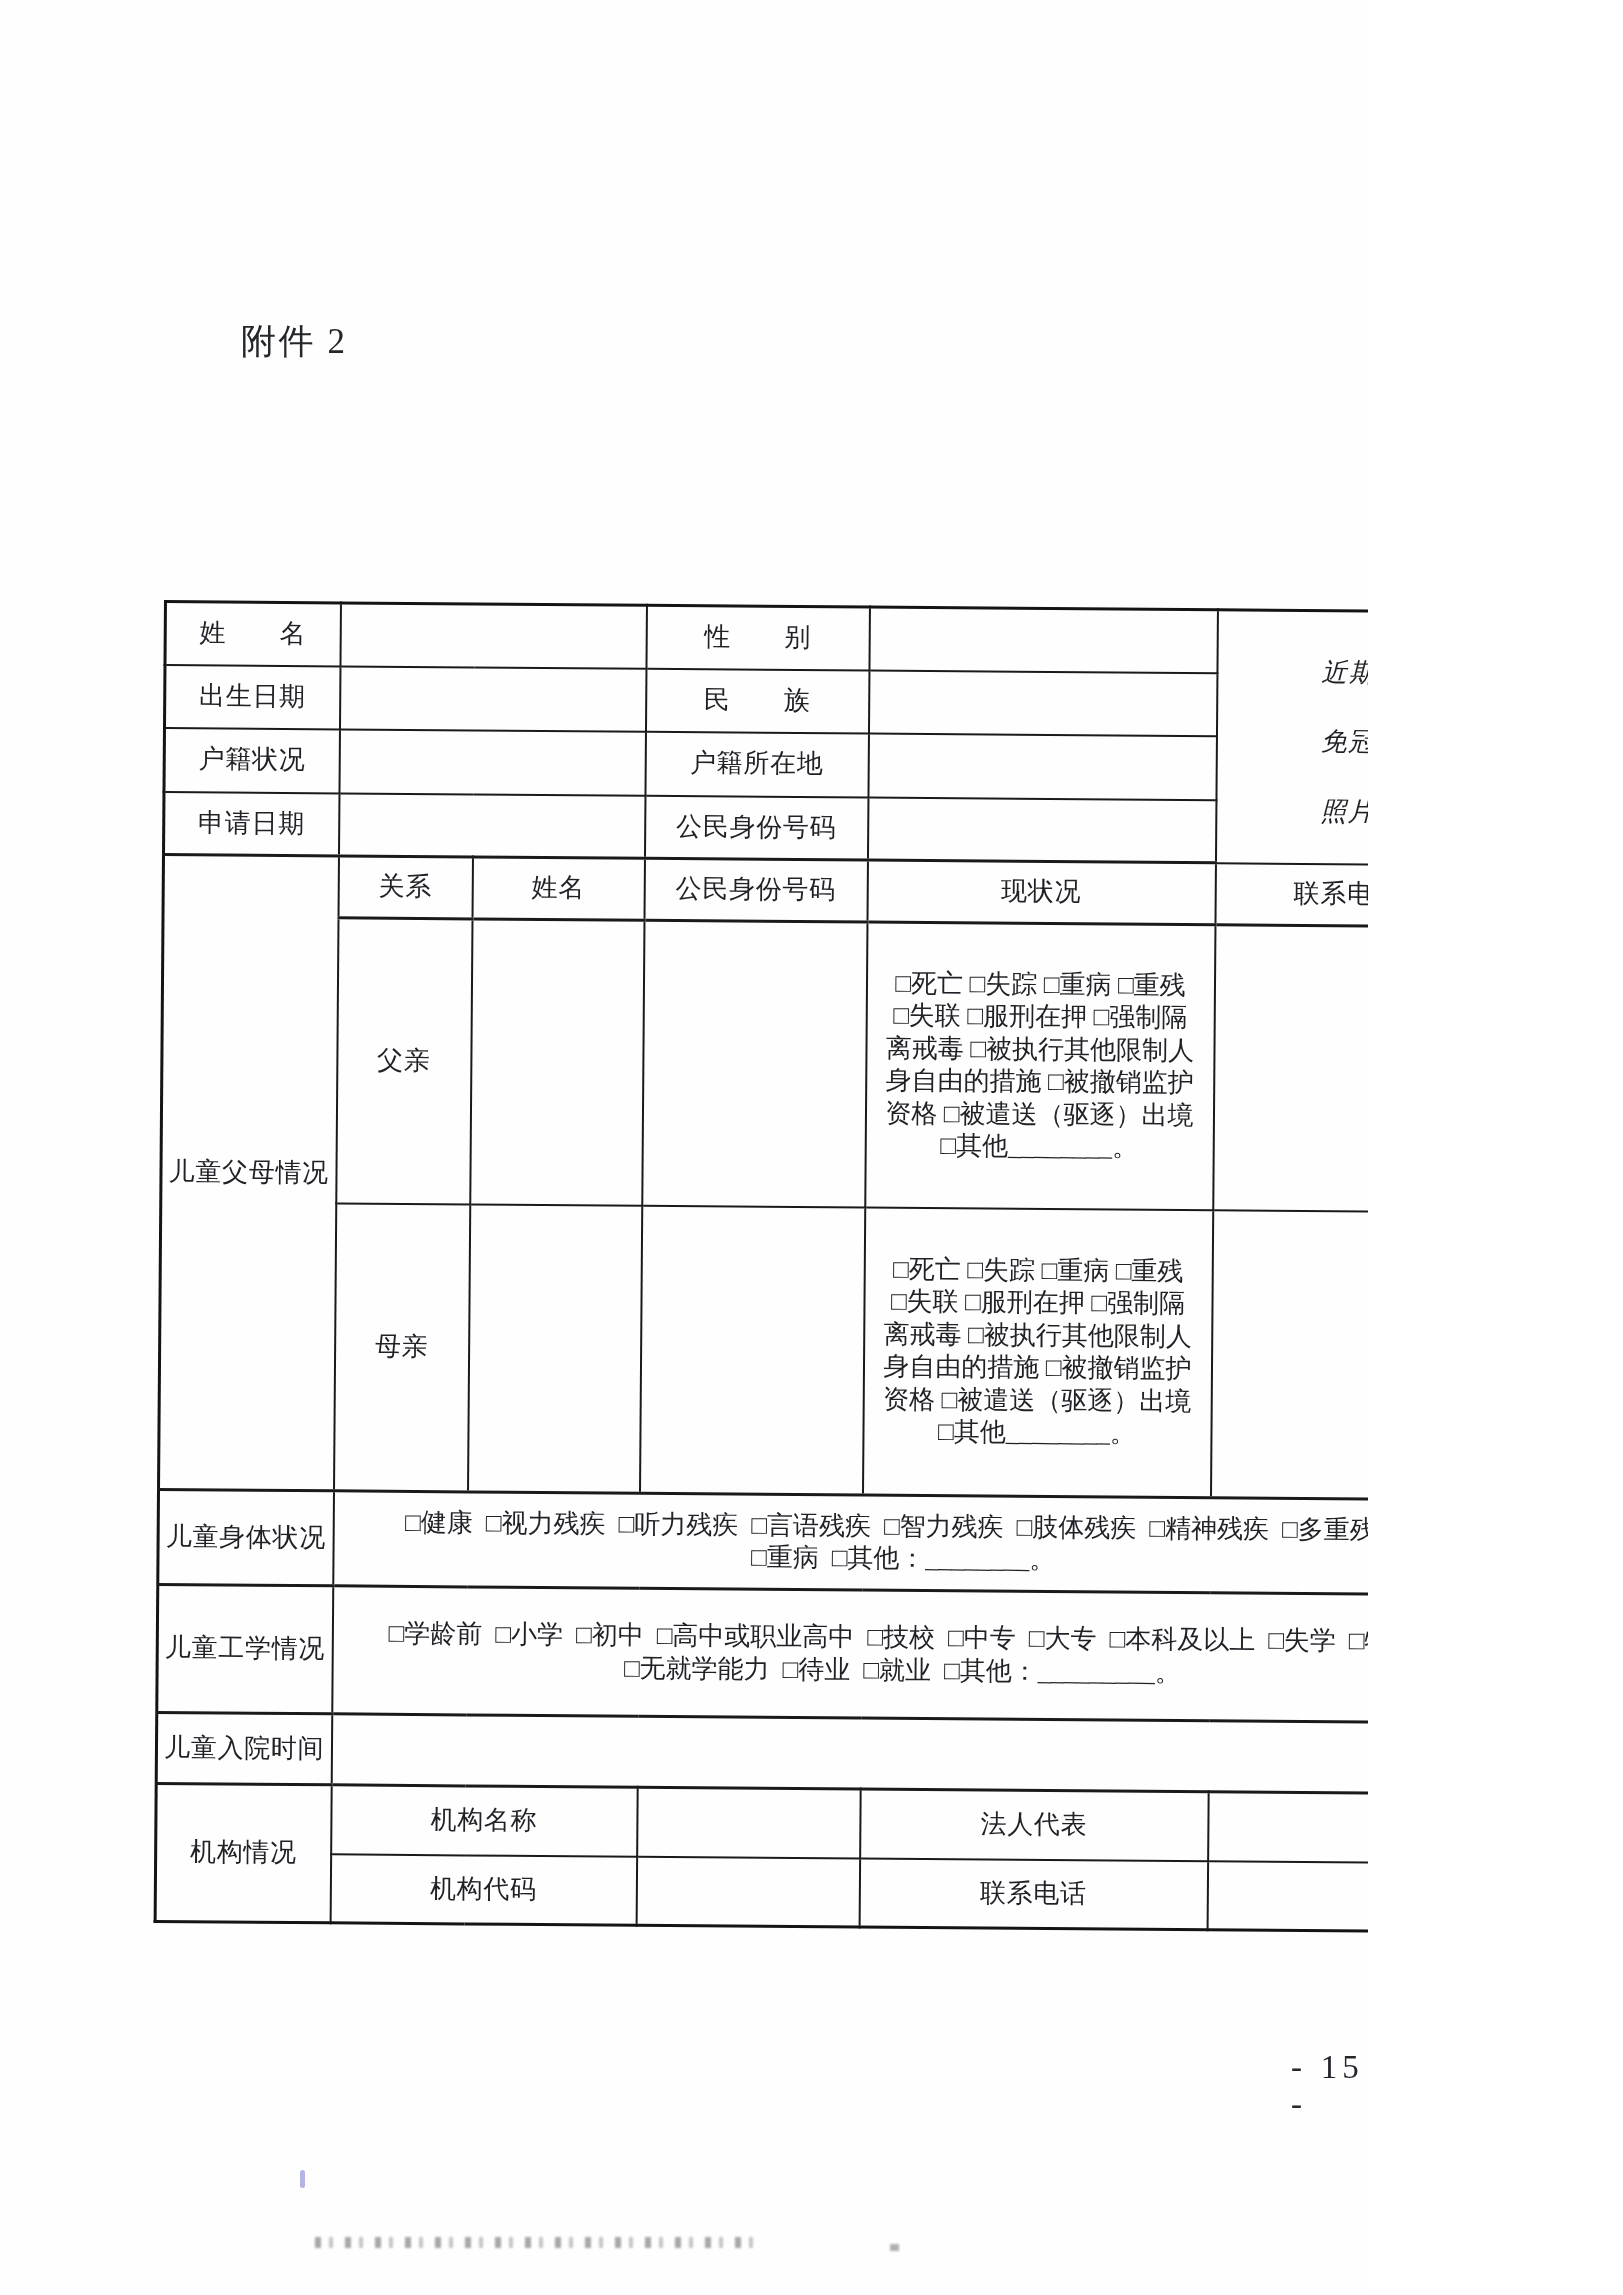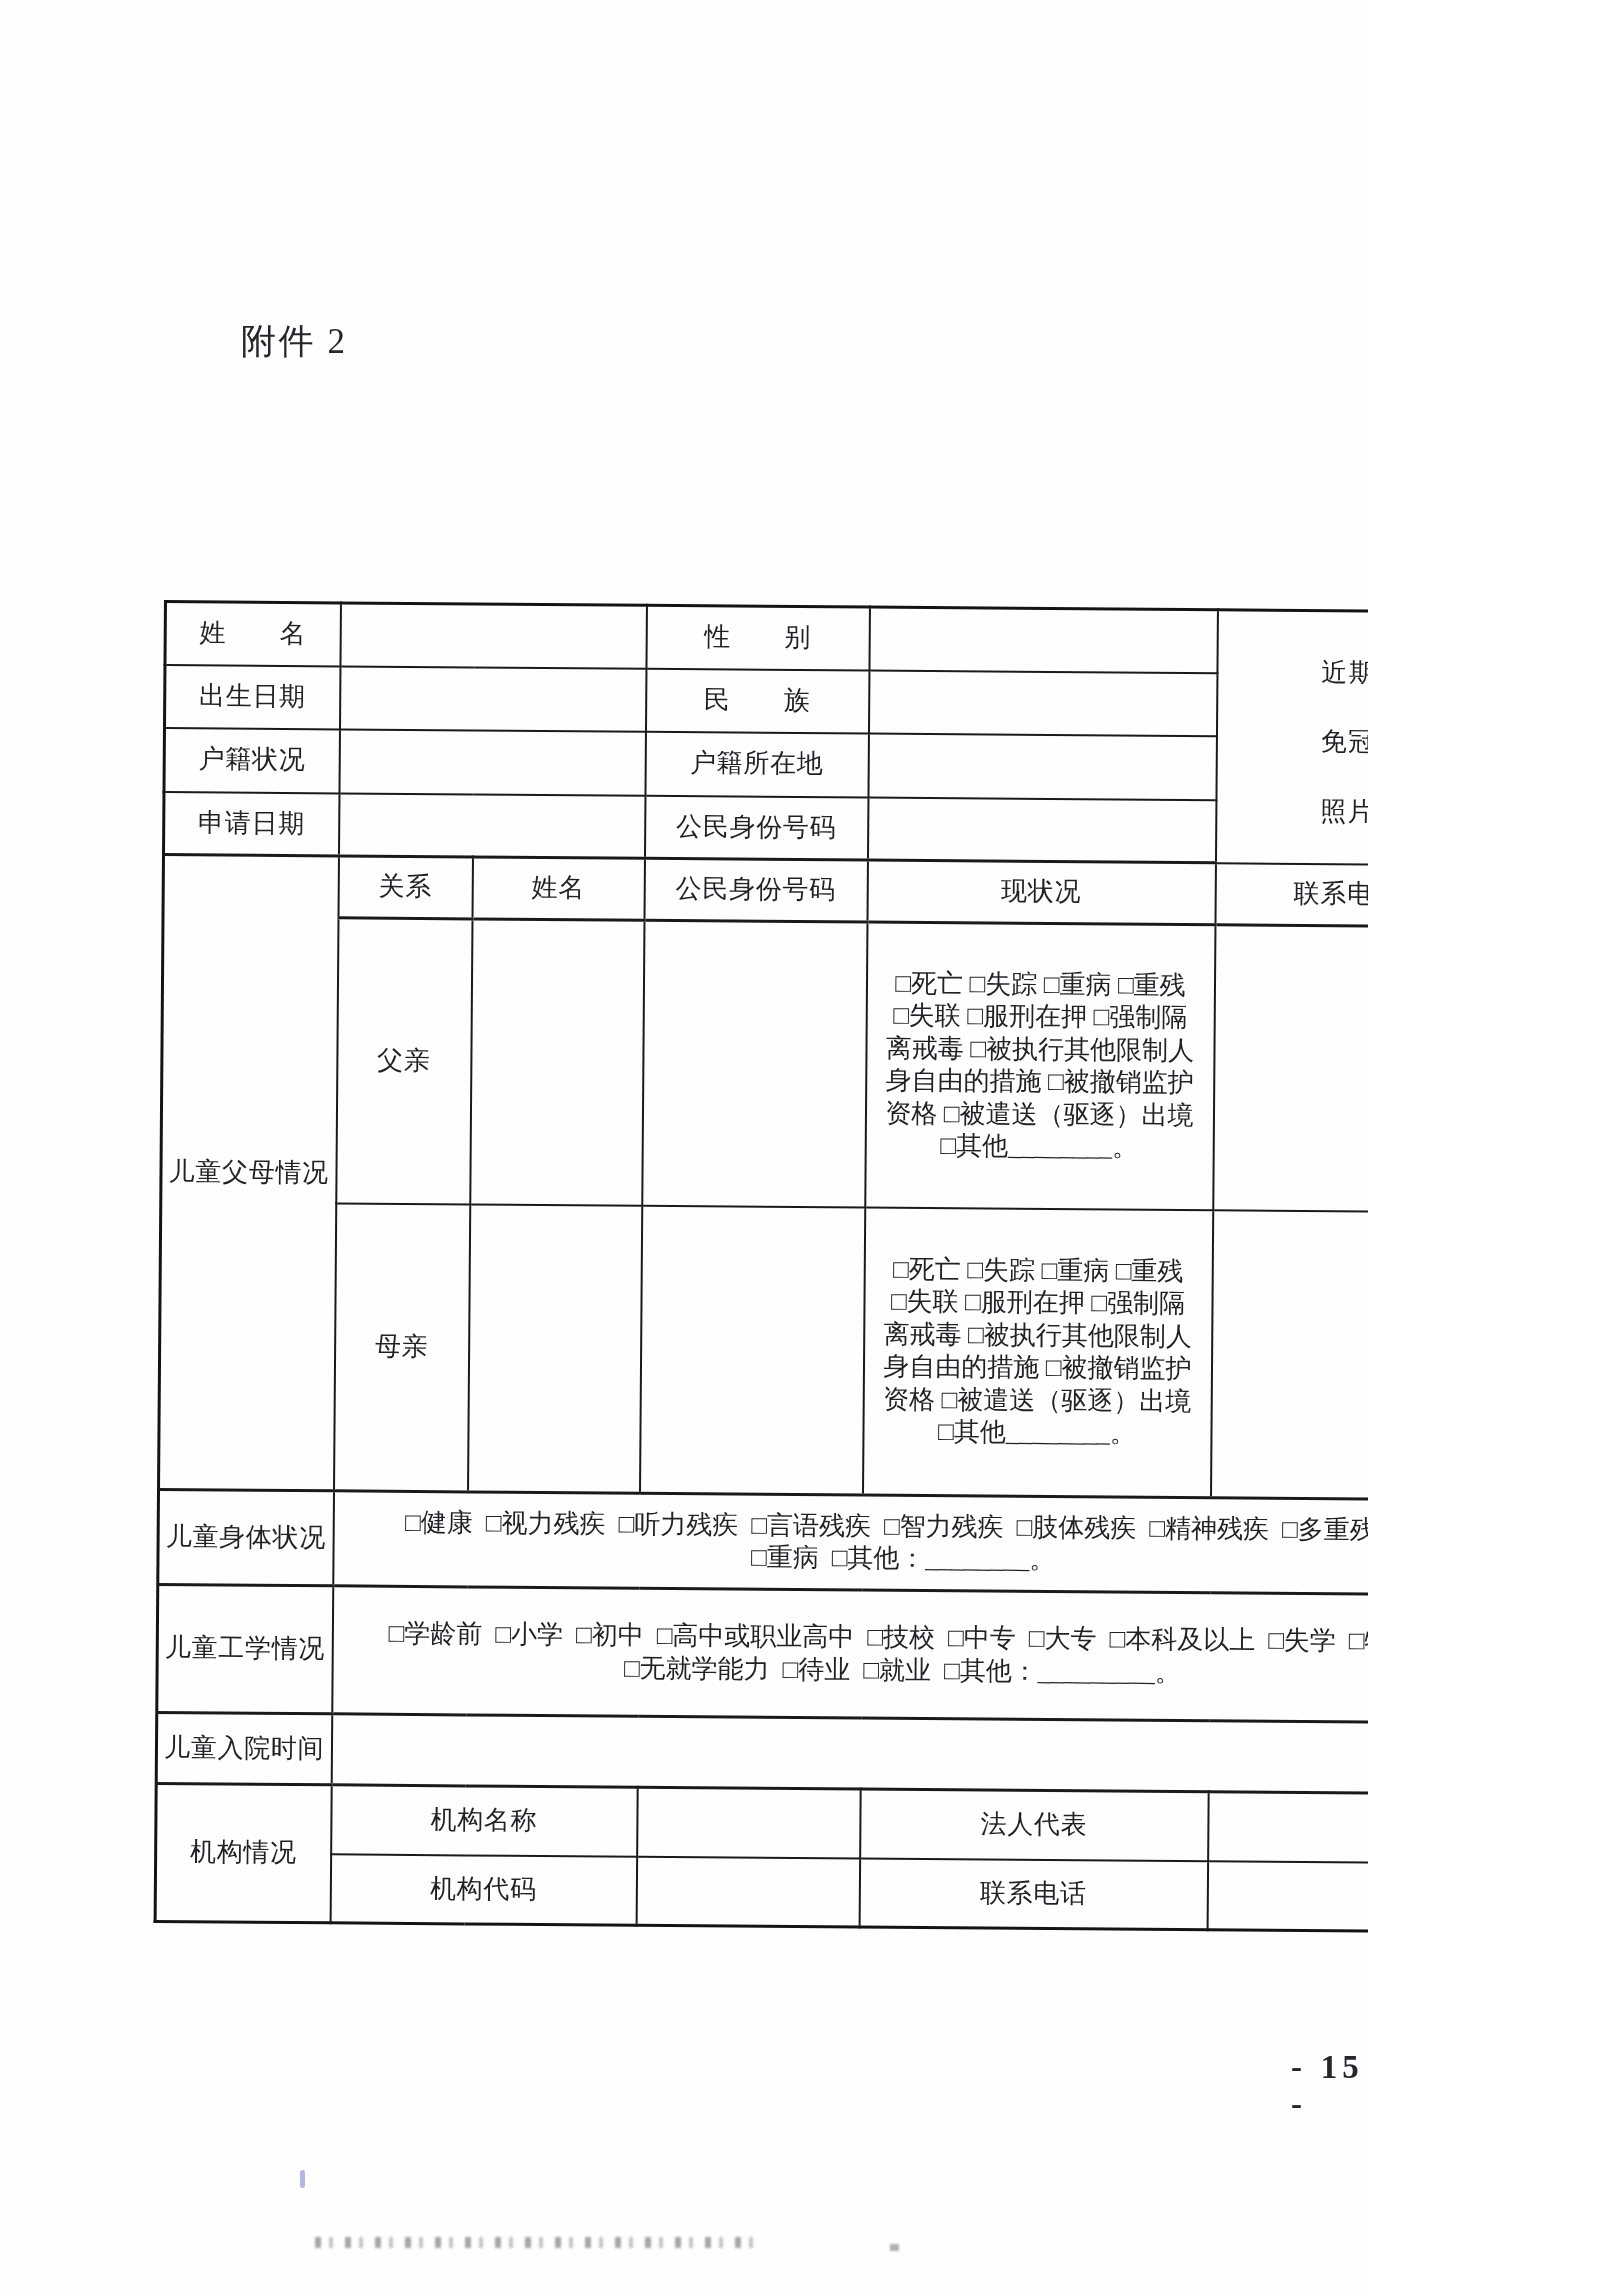--- a/index.html
+++ b/index.html
@@ -89,29 +89,28 @@
     padding: 7.9px 2.6px 2.6px 9.2px;
   }
   .photo-stack {
     display: flex;
     flex-direction: column;
     align-items: center;
     justify-content: center;
     gap: 37px;
     padding-top: 10.5px;
   }
-  .photo-stack div { letter-spacing: 1.3px; }
+  .photo-stack div { letter-spacing: 1.3px; font-style: italic; }
   .pagenum {
     position: absolute;
     left: 1291px;
     top: 2049px;
     font-size: 33px;
     letter-spacing: 5.2px;
     color: #23262b;
-    font-weight: bold;
   }
   
   .smudge-row {
     position: absolute;
     left: 315px;
     top: 2237px;
     width: 445px;
     height: 10.5px;
     background: repeating-linear-gradient(90deg,
       rgba(45, 45, 52, 0.55) 0px 5.9px,

